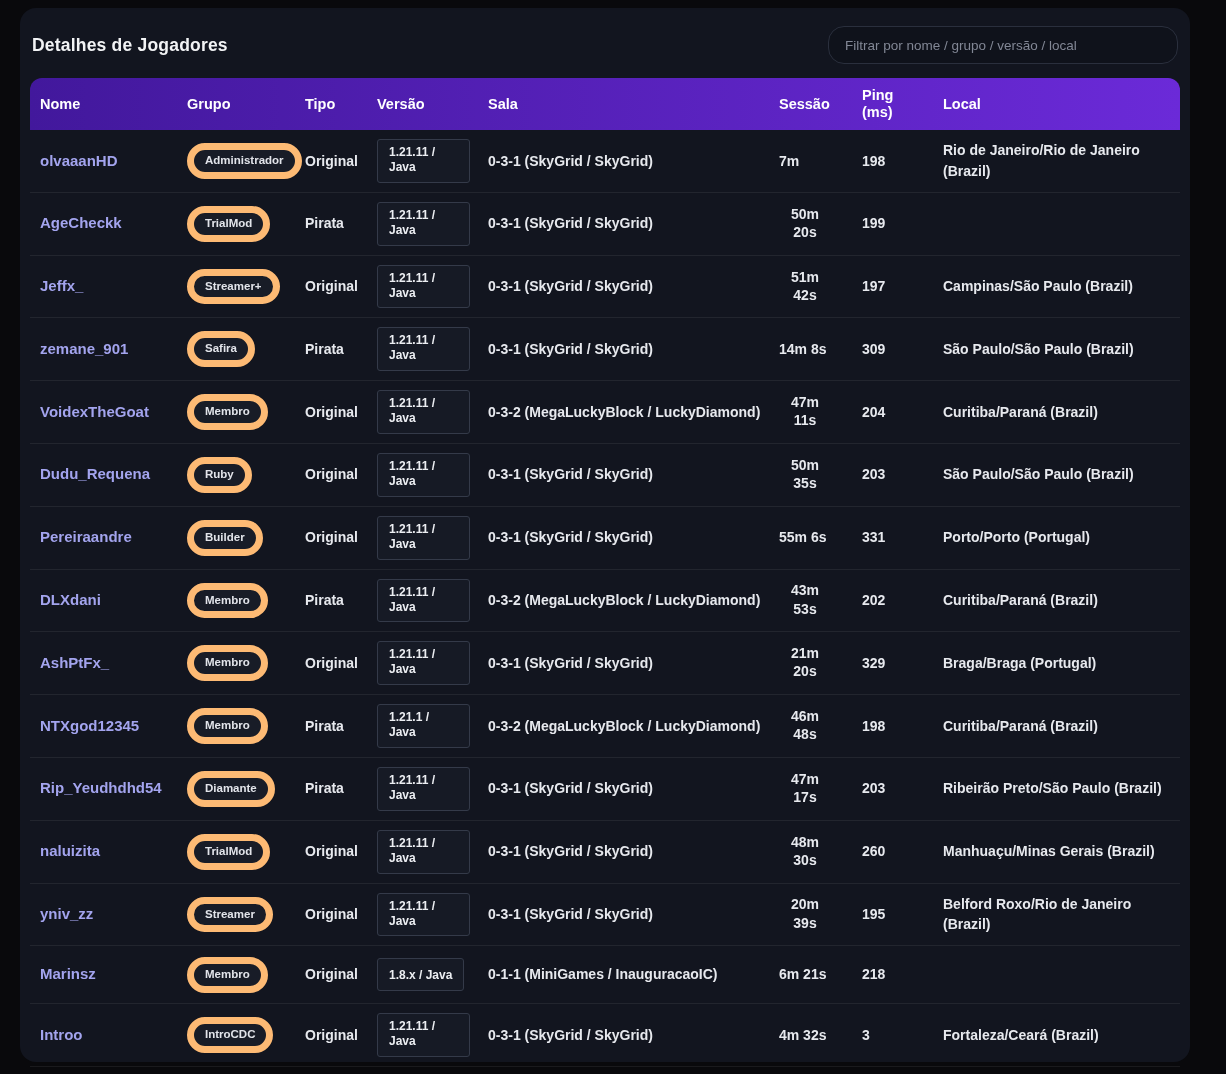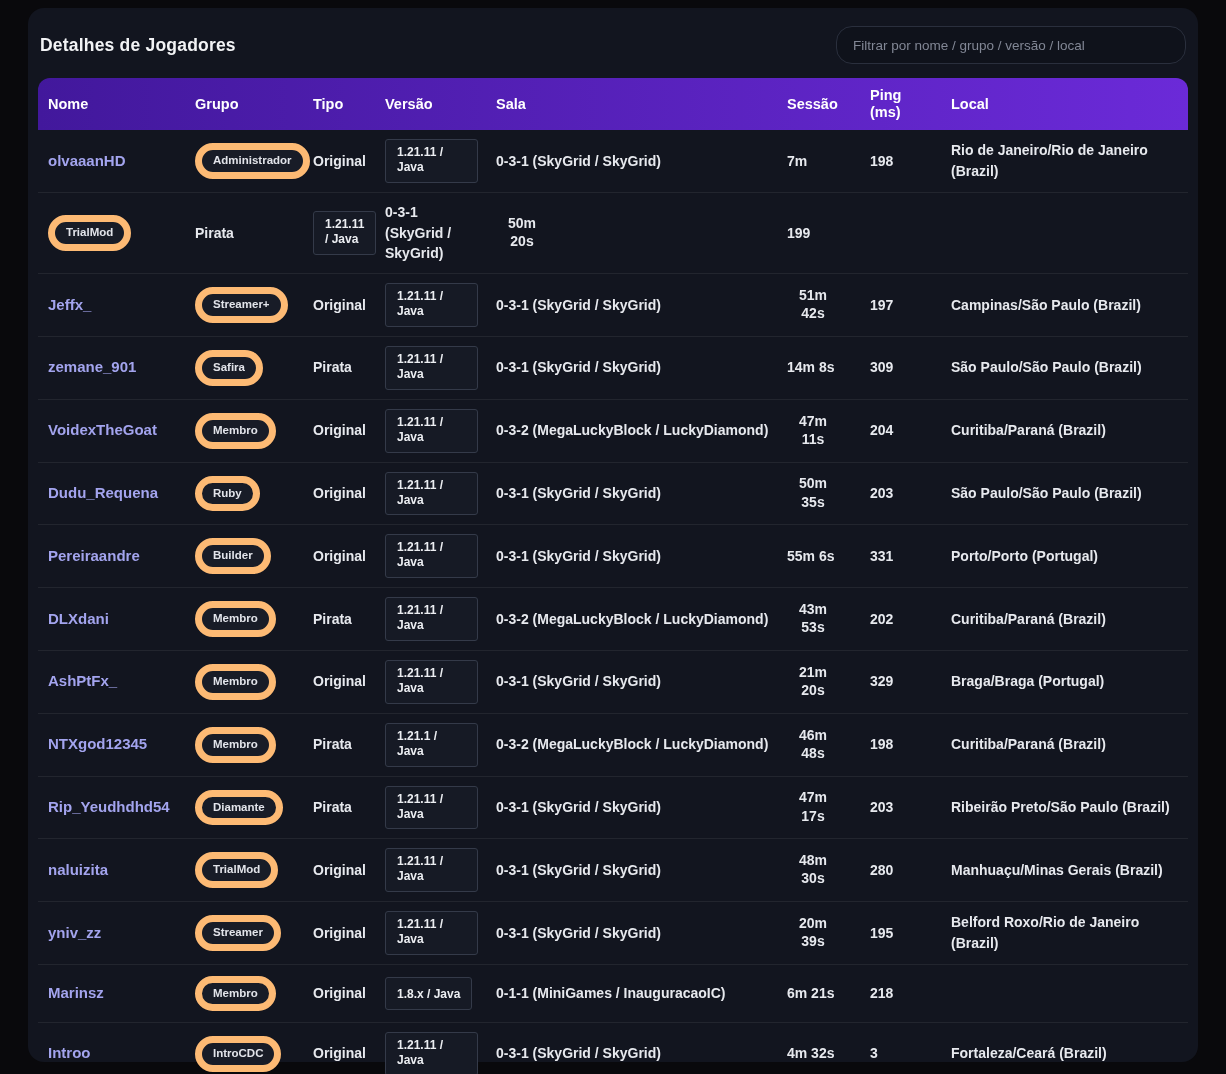--- a/index.html
+++ b/index.html
@@ -1,19 +1,19 @@
 <!DOCTYPE html>
 <html><head>
 <meta charset="utf-8">
 <style>
   * { margin:0; padding:0; box-sizing:border-box; }
   html,body { width:1226px; height:1074px; background:#09090c; overflow:hidden;
               font-family:"Liberation Sans", sans-serif; }
   .card {
-    position:absolute; left:28px; top:8px; width:1170px; height:1054px;
+    position:absolute; left:20px; top:8px; width:1170px; height:1054px;
     background:#12151f; border-radius:16px; padding:0 10px;
   }
   .card-top {
     display:flex; justify-content:space-between; align-items:center;
     padding:18px 2px 14px 2px;
   }
   .page-title { color:#f2f3f5; font-size:17.5px; font-weight:bold; letter-spacing:0.2px; }
   .filter-input {
     width:350px; height:38px; background:#0f121b; border:1px solid #2a2f3d;
     border-radius:16px; color:#e7e9ee; font-size:13.5px; padding:0 16px;
@@ -96,20 +96,23 @@
     <div class="cell">
       <span class="plain">198</span>
     </div>
     <div class="cell">
       <span class="plain">Rio de Janeiro/Rio de Janeiro (Brazil)</span>
     </div>
   </div>
 
   <div class="grid-row row">
     <div class="cell">
+      <span class="player-name">AgeCheckk</span>
+    </div>
+    <div class="cell">
       <span class="badge-group">TrialMod</span>
     </div>
     <div class="cell">
       <span class="plain">Pirata</span>
     </div>
     <div class="cell">
       <span class="badge-version"><span>1.21.11 / Java</span></span>
     </div>
     <div class="cell">
       <span class="plain">0-3-1 (SkyGrid / SkyGrid)</span>
@@ -378,21 +381,21 @@
     <div class="cell">
       <span class="badge-version"><span>1.21.11 / Java</span></span>
     </div>
     <div class="cell">
       <span class="plain">0-3-1 (SkyGrid / SkyGrid)</span>
     </div>
     <div class="cell">
       <span class="plain sessao-wrap">48m 30s</span>
     </div>
     <div class="cell">
-      <span class="plain">280</span>
+      <span class="plain">260</span>
     </div>
     <div class="cell">
       <span class="plain">Manhuaçu/Minas Gerais (Brazil)</span>
     </div>
   </div>
 
   <div class="grid-row row">
     <div class="cell">
       <span class="player-name">yniv_zz</span>
     </div>

